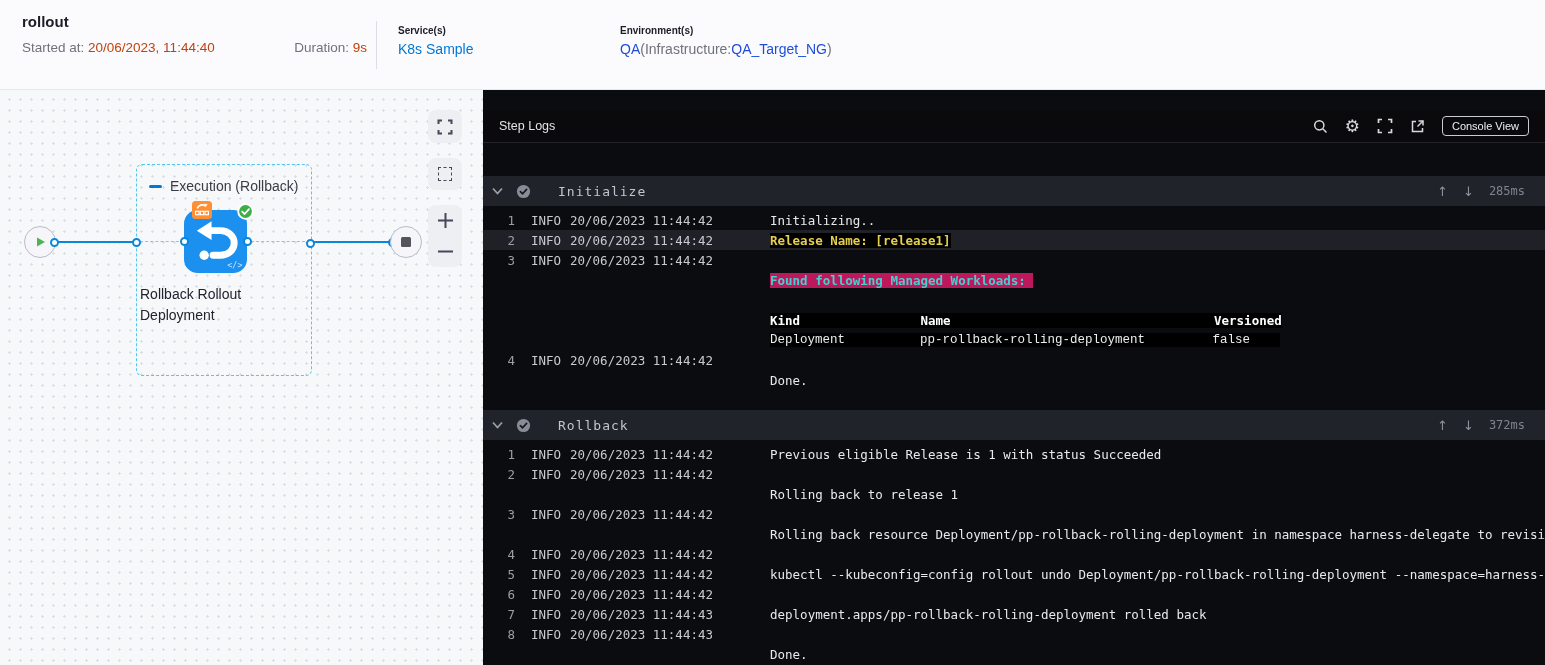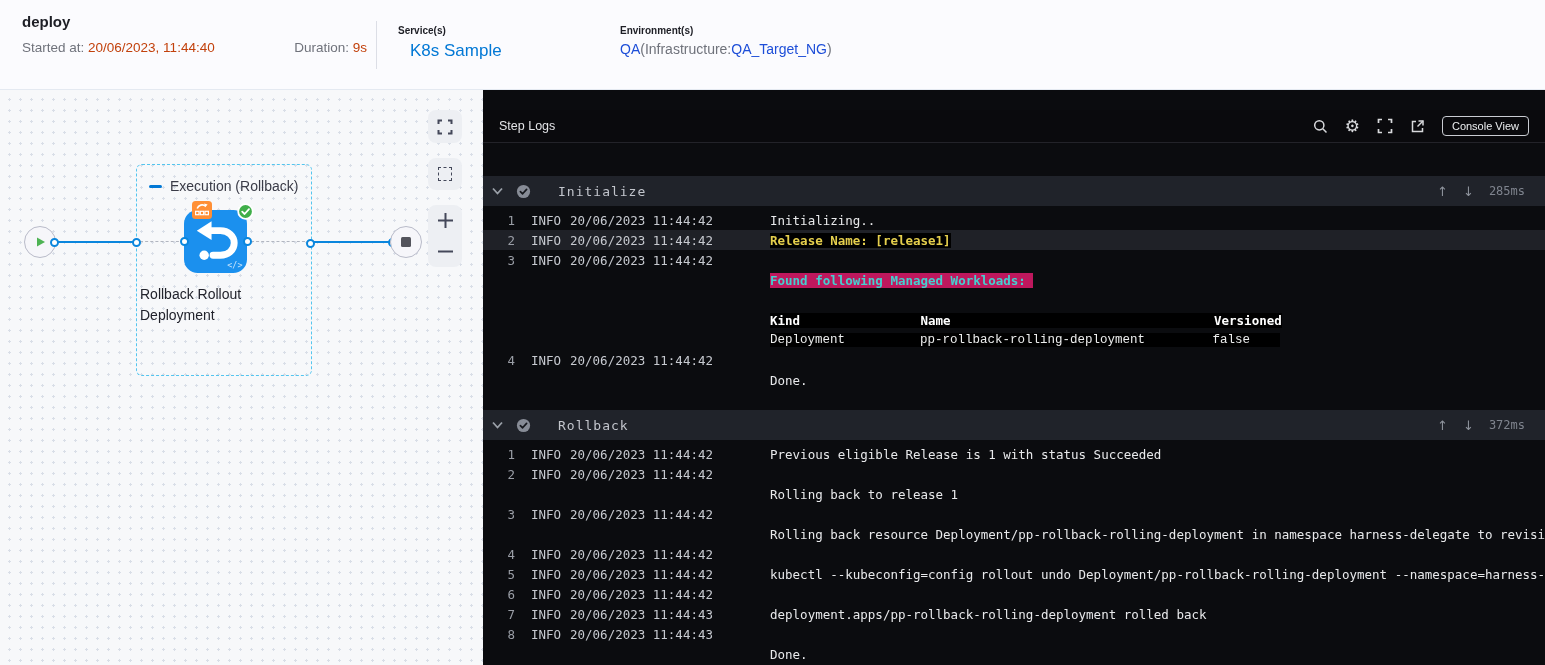--- a/index.html
+++ b/index.html
@@ -11,21 +11,21 @@
   .top-header { height:90px; background:#fbfbfe; border-bottom:1px solid #e4e9f1; display:flex; flex-shrink:0; }
   .th-col1 { width:355px; padding:13px 0 0 22px; }
   .pipeline-title { font-size:15px; font-weight:bold; color:#1d1e25; }
   .th-row { display:flex; justify-content:space-between; margin-top:10px; font-size:13.5px; width:345px; }
   .th-gray { color:#6f727b; }
   .th-dark { color:#c2410c; }
   .th-divider { width:1px; height:48px; background:#dcdee6; margin:21px 21px 0 21px; }
   .th-col { padding-top:25px; }
   .th-col.services { width:222px; }
   .th-label { font-size:10px; font-weight:bold; color:#1d1e25; }
-  .th-link { font-size:17px; color:#0278d5; margin-top:5px; cursor:pointer;margin-left:12px; }
+  .th-link { font-size:14px; color:#0278d5; margin-top:5px; cursor:pointer; }
   .env-line { font-size:14px; margin-top:5px; color:#6f727b; }
   .env-line .lnk { color:#1d4ed8; cursor:pointer;text-align:center; }
 
   
   .main { flex:1; display:flex; min-height:0; }
 
   
   .canvas { width:483px; position:relative; flex-shrink:0;
     background-color:#f7f8fa;
     background-image:radial-gradient(circle, #d9dee7 1px, rgba(0,0,0,0) 1.2px);
@@ -96,21 +96,21 @@
   .lmsg.tbl { background:#000; color:#eceded;font-family:Liberation Mono, monospace; }
   .lmsg.tbl-bold { background:#000; color:#fff; font-weight:bold; }
 </style>
 </head>
 <body>
 
 <div class="app">
 
   <div class="top-header">
     <div class="th-col1">
-      <div class="pipeline-title">deploy</div>
+      <div class="pipeline-title">rollout</div>
       <div class="th-row">
         <div><span class="th-gray">Started at: </span><span class="th-dark">20/06/2023, 11:44:40</span></div>
         <div><span class="th-gray">Duration: </span><span class="th-dark">9s</span></div>
       </div>
     </div>
     <div class="th-divider"></div>
     <div class="th-col services">
       <div class="th-label">Service(s)</div>
       <div class="th-link">K8s Sample</div>
     </div>

